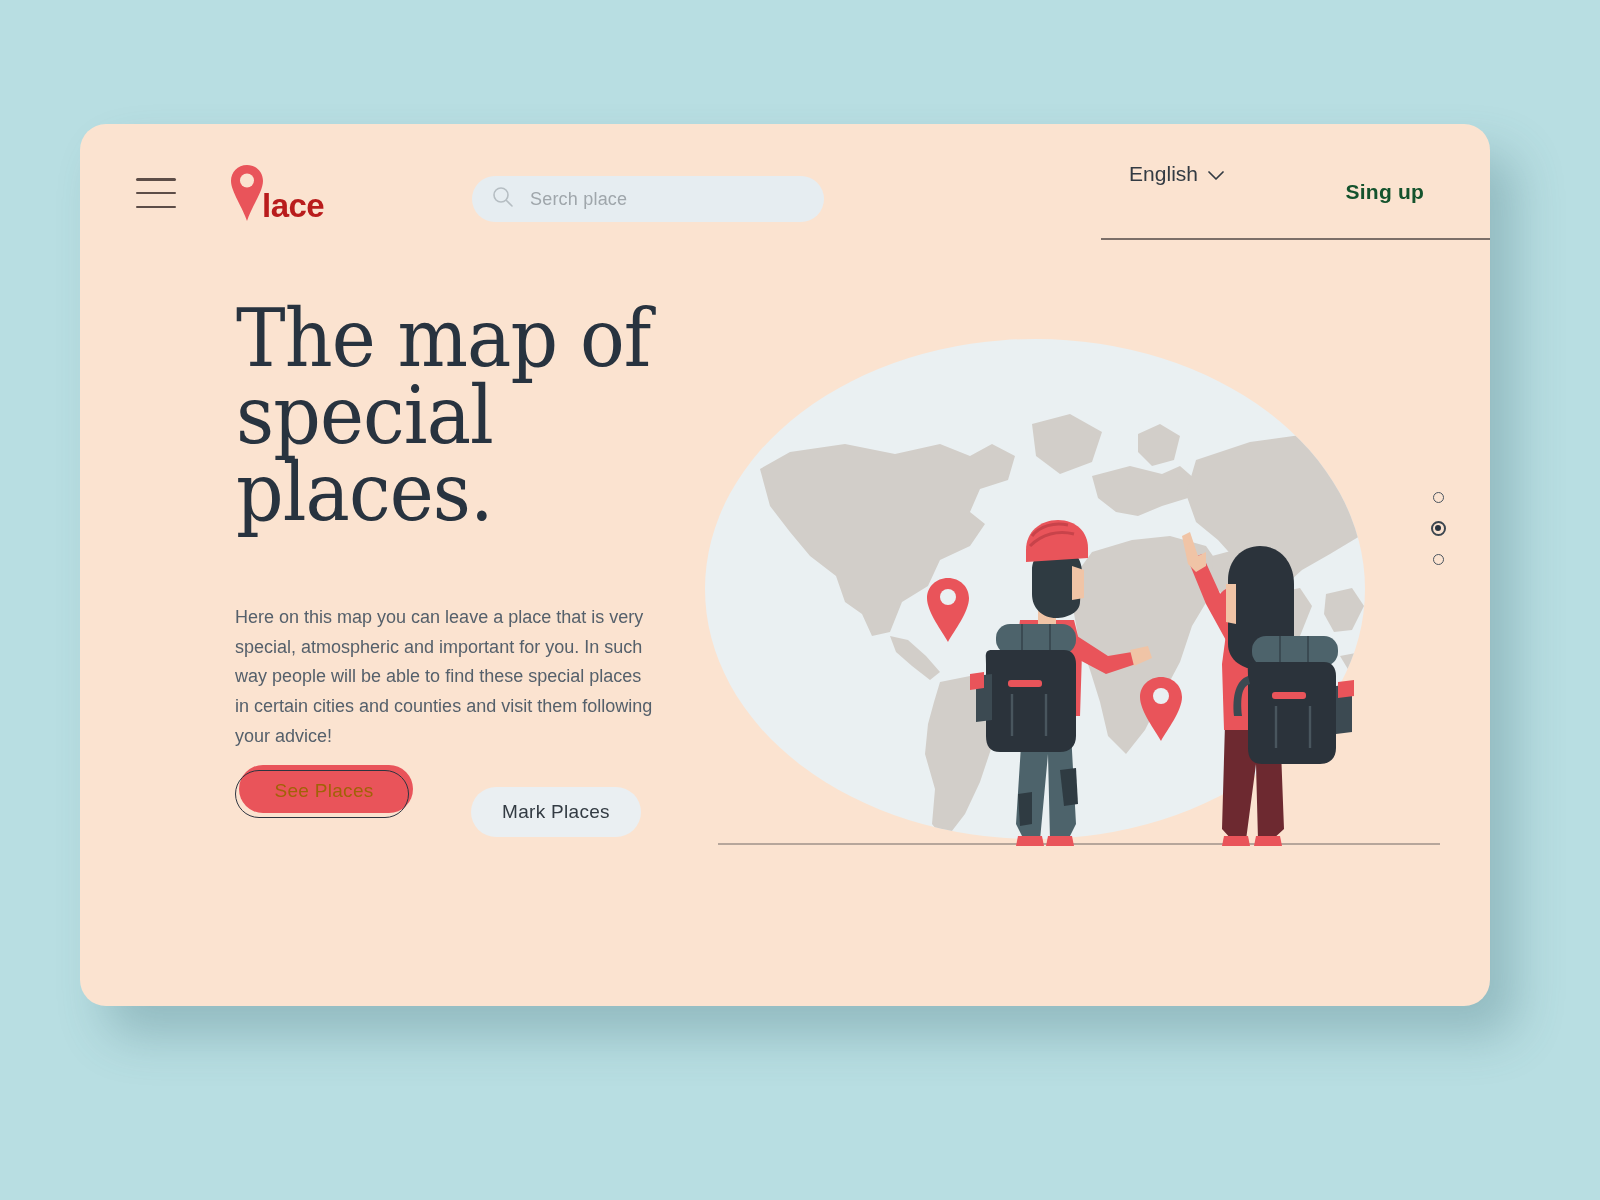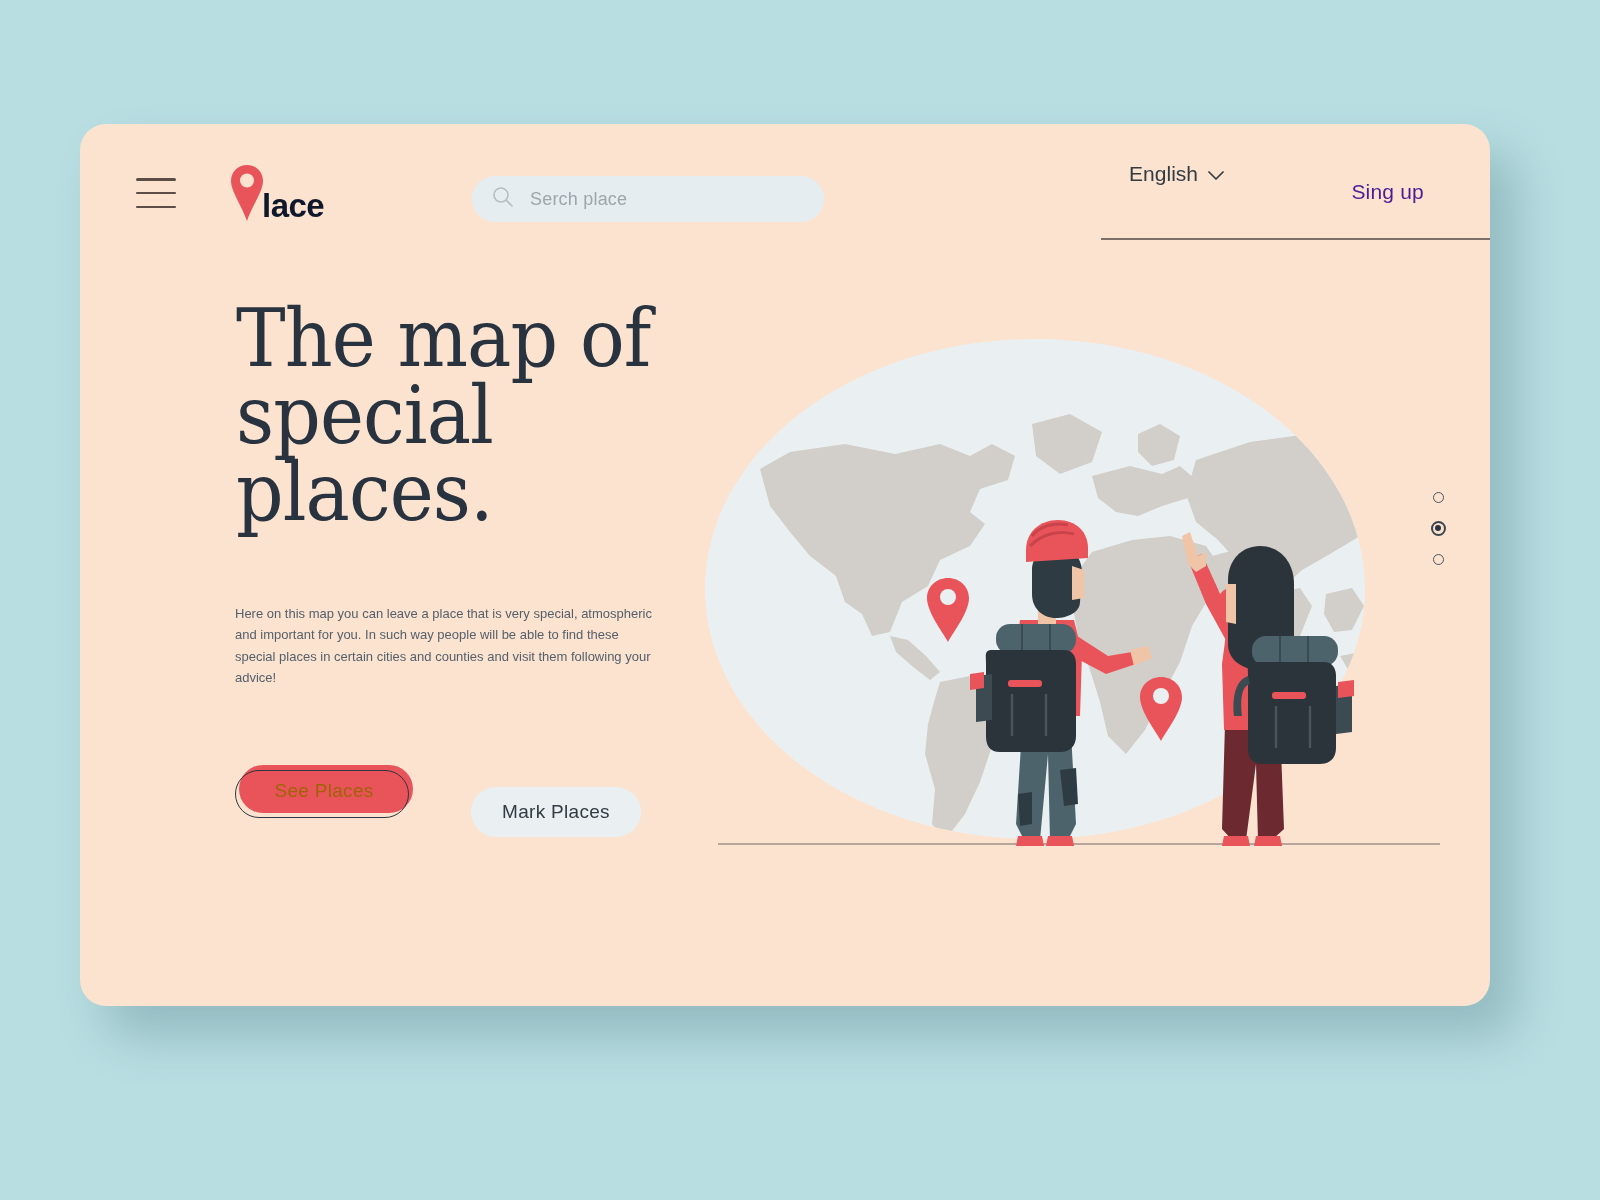--- a/index.html
+++ b/index.html
@@ -35,21 +35,21 @@
   #hamburger-button span {
     display: block; width: 40px; height: 2.5px;
     background: #5d4d47; border-radius: 2px;
   }
   #logo {
     position: absolute; left: 150px; top: 42px;
     display: flex; align-items: flex-end; height: 60px;
   }
   #logo .pin-mark { display: block; }
   #logo .logo-word {
-    font-size: 33px; font-weight: bold; color: #0f172a;
+    font-size: 33px; font-weight: bold; color: #b91c1c;
     letter-spacing: -0.5px; line-height: 1; margin-left: -2px;
     padding-bottom: 4px;
   }
 
   #search-bar {
     position: absolute; left: 392px; top: 52px;
     width: 352px; height: 46px;
     background: #e6edf1;
     border-radius: 23px;
     display: flex; align-items: center;
@@ -61,21 +61,21 @@
     font-size: 18px; color: #9fa6ab; letter-spacing: .2px;
   }
 
   #lang-select {
     position: absolute; right: 266px; top: 38px;
     display: flex; align-items: center; gap: 10px;
     font-size: 21px; color: #333b43; cursor: pointer;
   }
   #signup-button {
     position: absolute; right: 66px; top: 56px;
-    font-size: 21px; font-weight: normal; color: #4c1d95;
+    font-size: 21px; font-weight: bold; color: #14532d;
     letter-spacing: .2px; cursor: pointer;
   }
   #nav-divider {
     position: absolute; left: 1021px; top: 114px;
     width: 389px; height: 1.5px; background: #7c6f68;
   }
 
   
   #headline {
     position: absolute; left: 156px; top: 177px;
@@ -85,21 +85,21 @@
     line-height: 0.96;
     letter-spacing: -1px;
     color: #28333f;
     font-weight: 400;
     transform: scaleX(0.93);
     transform-origin: left top;
   }
   #description {
     position: absolute; left: 155px; top: 479px;
     width: 420px;
-    font-size: 13px; line-height: 1.65;
+    font-size: 18px; line-height: 1.65;
     color: #55606b;
   }
 
   #cta-row {
     position: absolute; left: 155px; top: 620px;
     display: flex; align-items: center; gap: 58px;
   }
   #see-places-button {
     position: relative;
     width: 178px; height: 52px;

